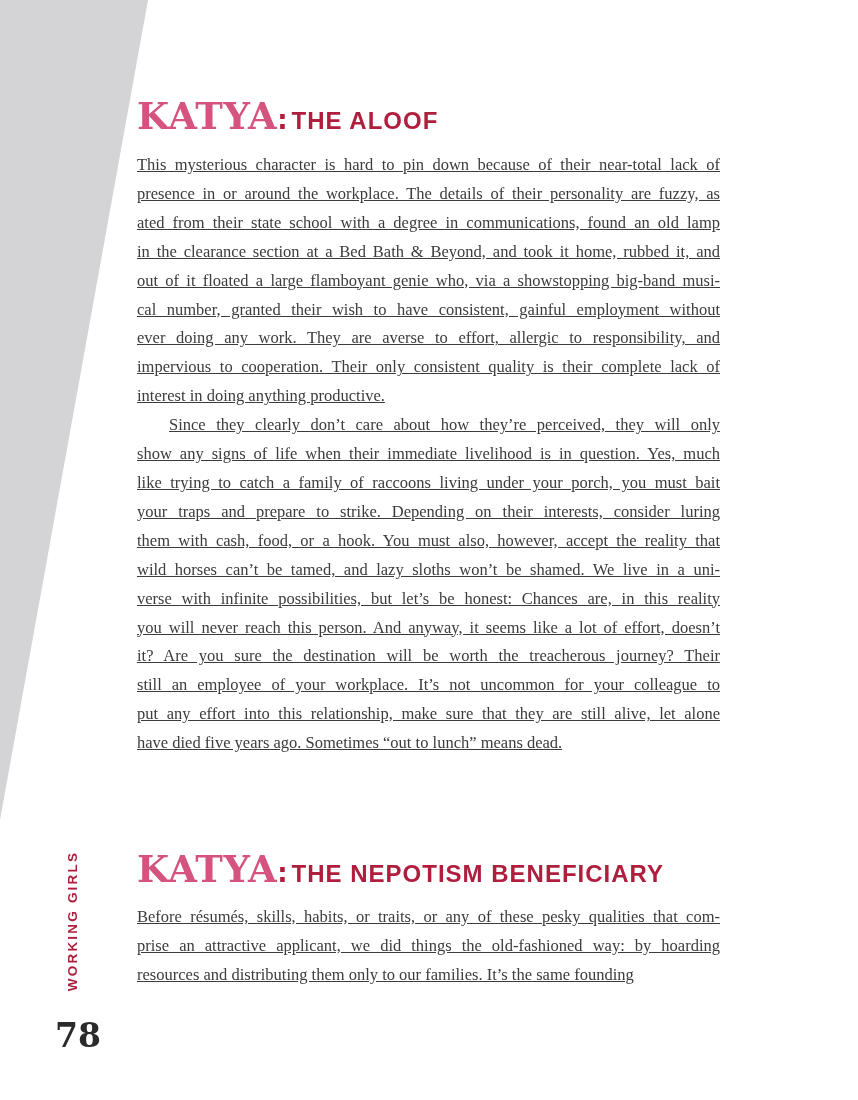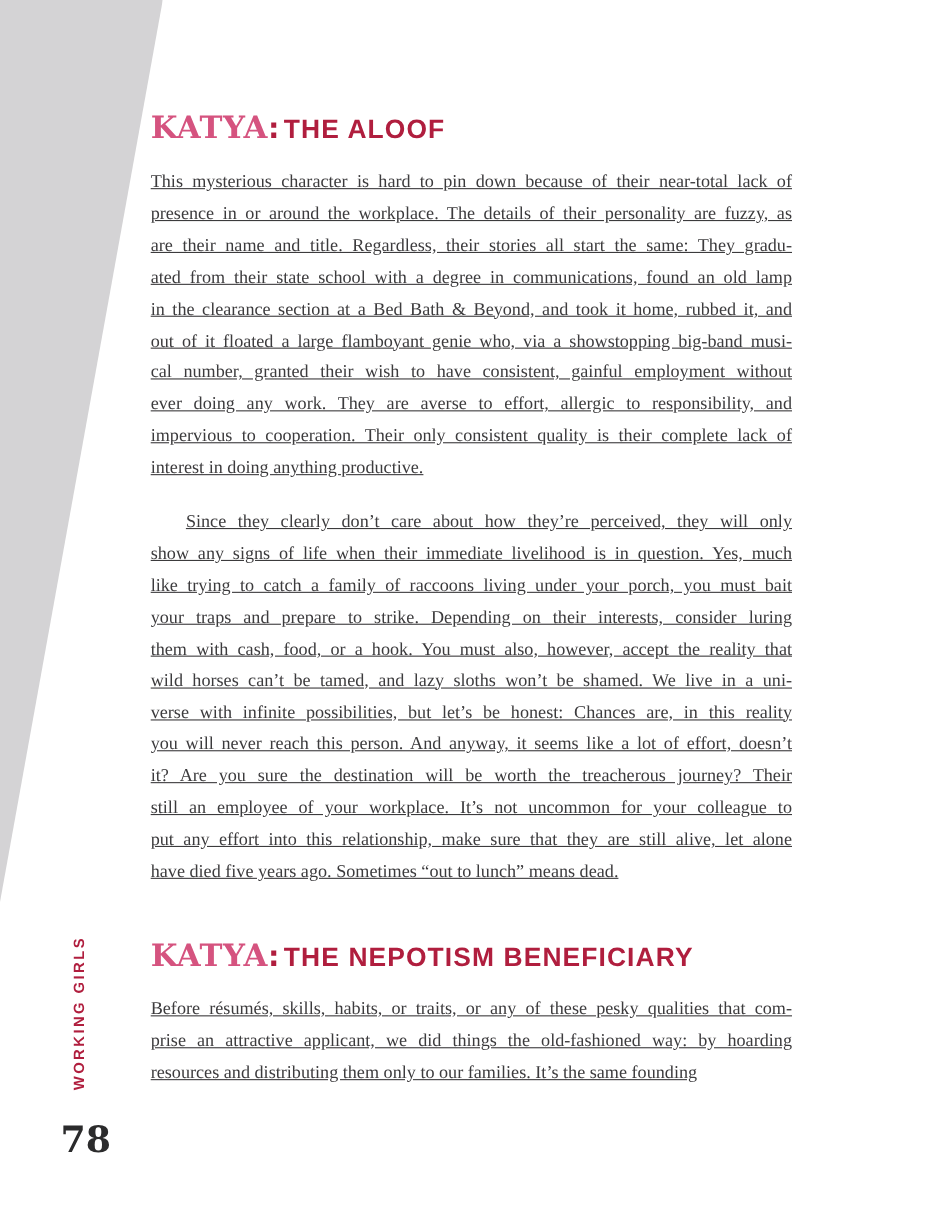--- a/index.html
+++ b/index.html
@@ -30,21 +30,21 @@
     position: absolute;
     left: 137px;
     line-height: 40px;
     white-space: nowrap;
   }
   .heading.h-1 { top: 96px; }
   .heading.h-2 { top: 849px; }
   .hname {
     font-family: "DejaVu Serif", serif;
     font-weight: 700;
-    font-size: 28px;
+    font-size: 37px;
     letter-spacing: 0.5px;
     color: var(--heading-pink);
   }
   .hsep {
     font-family: "DejaVu Sans", sans-serif;
     font-weight: 700;
     font-size: 26px;
     color: var(--heading-crimson);
   }
   .htitle {
@@ -66,21 +66,21 @@
   }
   .bodycol.col-1 { top: 151px; }
   .bodycol.col-2 { top: 903px; }
   .bodyline {
     text-align: justify;
     text-align-last: justify;
     white-space: nowrap;
     text-decoration: underline;
   }
   .bodyline.para-last { text-align-last: left; }
-  .bodyline.indent { text-indent: 32px; margin-top: 20px; }
+  .bodyline.indent { text-indent: 32px; }
   .sidebar-label {
     position: absolute;
     left: 72px;
     top: 921px;
     transform: translate(-50%, -50%) rotate(-90deg);
     transform-origin: center center;
     font-family: "Liberation Sans", sans-serif;
     font-weight: 700;
     font-size: 13.5px;
     letter-spacing: 2.2px;
@@ -102,21 +102,20 @@
 
 <div id="page">
 
   <div class="wedge"></div>
 
   <h2 class="heading h-1"><span class="hname">KATYA</span><span class="hsep">:</span><span class="htitle">THE ALOOF</span></h2>
 
   <div class="bodycol col-1">
       <div class="bodyline">This mysterious character is hard to pin down because of their near-total lack of</div>
       <div class="bodyline">presence in or around the workplace. The details of their personality are fuzzy, as</div>
-      <div class="bodyline">are their name and title. Regardless, their stories all start the same: They gradu-</div>
       <div class="bodyline">ated from their state school with a degree in communications, found an old lamp</div>
       <div class="bodyline">in the clearance section at a Bed Bath &amp; Beyond, and took it home, rubbed it, and</div>
       <div class="bodyline">out of it floated a large flamboyant genie who, via a showstopping big-band musi-</div>
       <div class="bodyline">cal number, granted their wish to have consistent, gainful employment without</div>
       <div class="bodyline">ever doing any work. They are averse to effort, allergic to responsibility, and</div>
       <div class="bodyline">impervious to cooperation. Their only consistent quality is their complete lack of</div>
       <div class="bodyline para-last">interest in doing anything productive.</div>
       <div class="bodyline indent">Since they clearly don’t care about how they’re perceived, they will only</div>
       <div class="bodyline">show any signs of life when their immediate livelihood is in question. Yes, much</div>
       <div class="bodyline">like trying to catch a family of raccoons living under your porch, you must bait</div>

